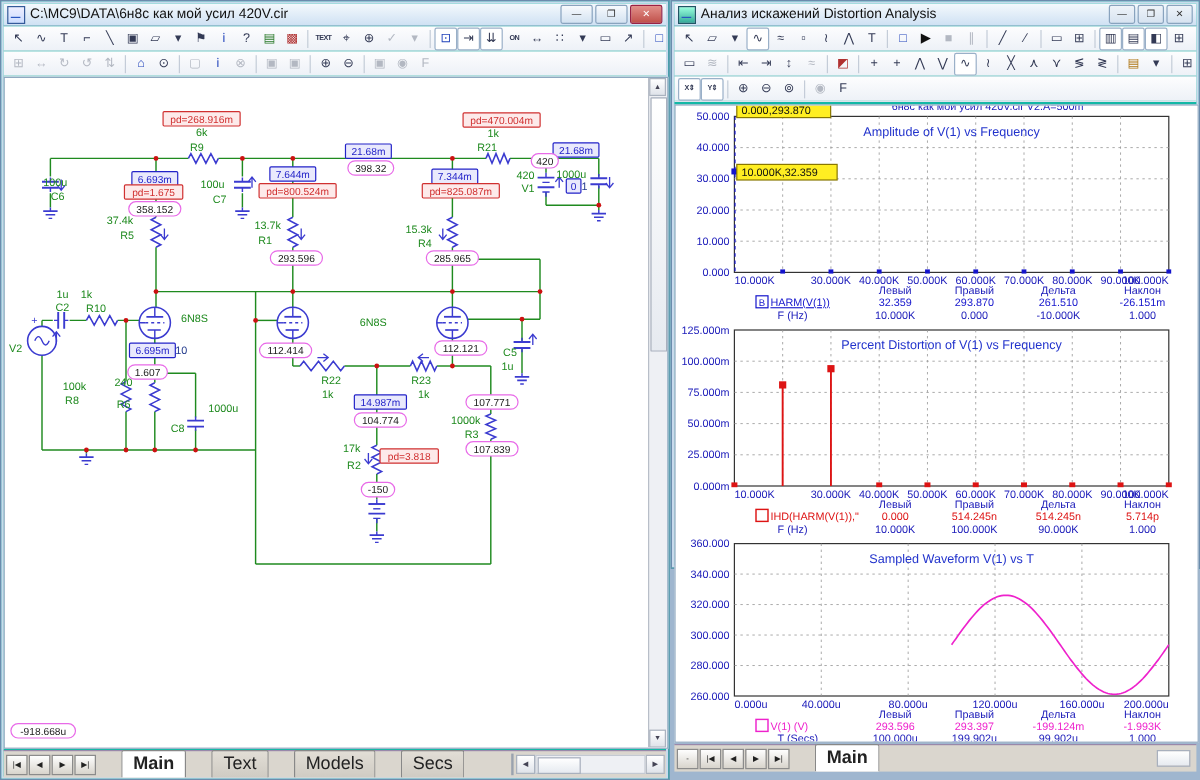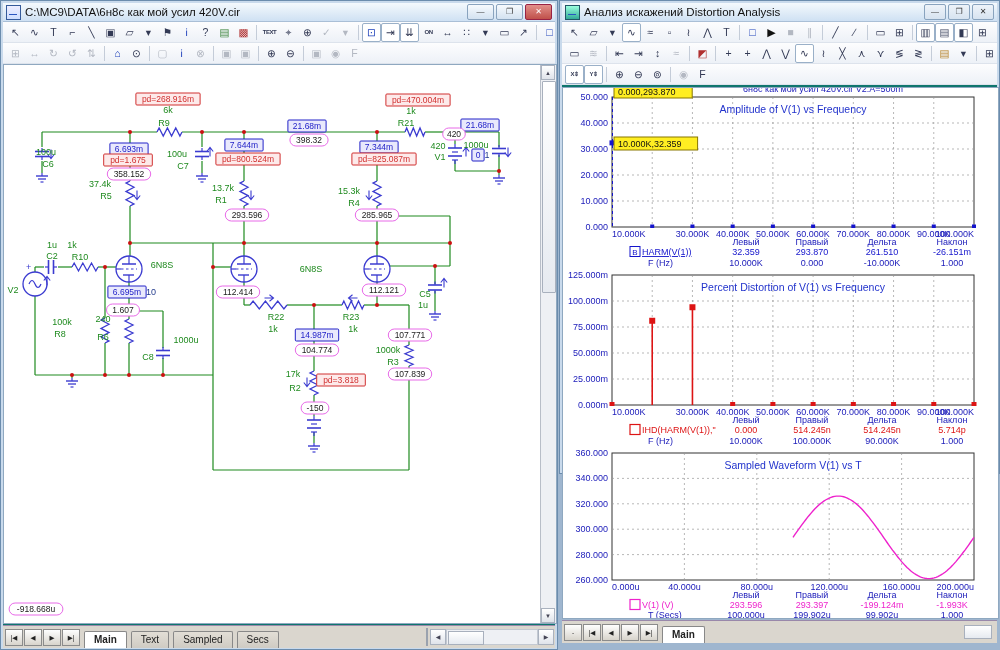--- a/index.html
+++ b/index.html
@@ -1,18 +1,18 @@
 <!DOCTYPE html>
 <html><head>
 <meta charset="utf-8">
 <style>
   html,body{margin:0;padding:0}
   body{width:1000px;height:650px;position:relative;background:#9fb6cf;overflow:hidden;
        font-family:"Liberation Sans",sans-serif;-webkit-font-smoothing:antialiased}
-  .win{position:absolute;background:#0f766e;border:1px solid #6b8cad;box-sizing:border-box;
+  .win{position:absolute;background:#14b8a6;border:1px solid #6b8cad;box-sizing:border-box;
        box-shadow:inset 0 0 0 2px #c9daec}
   #winL{left:0;top:0;width:558px;height:650px}
   #winR{left:559px;top:0;width:441px;height:474px}
   .titlebar{position:absolute;left:2px;right:2px;top:2px;height:19px;display:flex;align-items:center;
        gap:4px;padding:0 3px;background:linear-gradient(#f4f9fd,#cfe1f3);border-bottom:1px solid #aabfd6;
        font-size:11.5px;color:#111;box-sizing:border-box}
   .appicon{width:13px;height:13px;border:1px solid #345a9a;background:linear-gradient(#eef,#cdf);
        position:relative;flex:0 0 auto}
   .appicon::after{content:"";position:absolute;left:2px;top:5px;width:8px;height:3px;
        border-bottom:1.5px solid #2a56c0}
@@ -40,22 +40,22 @@
   .sbtn{position:absolute;left:0;width:14px;height:15px;background:linear-gradient(#fff,#dfe3ea);
        border:1px solid #aab2bf;font-size:6px;text-align:center;line-height:14px;color:#445;box-sizing:border-box}
   .sthumb{position:absolute;left:1px;width:12px;background:linear-gradient(#fff,#e6eaf0);
        border:1px solid #a8b0bd;border-radius:1px}
   .tabbar{position:absolute;left:2px;right:2px;height:23px;background:#dad6ce;border-top:1px solid #98a;
        display:flex;align-items:flex-end;padding:0 1px;box-sizing:border-box}
   #tabbarL{top:624px}
   #tabbarR{top:619px}
   .nbtn{width:18px;height:17px;border:1px solid #8b8b8b;background:linear-gradient(#fefefe,#d8d4cc);
        font-size:6.5px;text-align:center;line-height:16px;color:#222;margin:2px 0 2px 1px;box-sizing:border-box;flex:0 0 auto}
-  .tab{padding:2px 9px 3px;font-size:10px;color:#222;border:1px solid #888;border-bottom:none;
-       background:linear-gradient(#e2ded6,#cfcbc3);margin-left:4px;border-radius:2px 2px 0 0;flex:0 0 auto}
+  .tab{padding:2px 9px 3px;font-size:15px;color:#222;border:1px solid #888;border-bottom:none;
+       background:linear-gradient(#e2ded6,#cfcbc3);margin-left:21px;border-radius:2px 2px 0 0;flex:0 0 auto}
   .tab.active{background:#fff;font-weight:bold}
   .tabfill{flex:1}
   .hscroll{display:flex;align-items:center;height:17px;margin:3px 0;flex:0 0 auto}
   .hbtn{width:16px;height:16px;border:1px solid #aab2bf;background:linear-gradient(#fff,#dfe3ea);
        font-size:6px;line-height:15px;text-align:center;color:#445;box-sizing:border-box}
   .htrack{width:92px;height:16px;background:#eef0f4;border:1px solid #c3c9d2;position:relative;box-sizing:border-box}
   .hthumb{position:absolute;left:1px;top:1px;width:34px;height:12px;background:linear-gradient(#fff,#e6eaf0);
        border:1px solid #a8b0bd}
   .vdiv{width:2px;height:18px;background:#9aa2ae;margin:0 2px 2px 6px;flex:0 0 auto}
   svg text{font-family:"Liberation Sans",sans-serif}
@@ -418,21 +418,21 @@
       <div class="sbtn" style="bottom:0" id="vsd">▼</div>
     </div>
   </div>
   <div class="tabbar" id="tabbarL">
       <span class="nbtn">|◀</span>
       <span class="nbtn">◀</span>
       <span class="nbtn">▶</span>
       <span class="nbtn">▶|</span>
       <span class="tab active">Main</span>
       <span class="tab">Text</span>
-      <span class="tab">Sampled</span>
+      <span class="tab">Models</span>
       <span class="tab">Secs</span>
       <span class="tabfill"></span>
       <span class="vdiv"></span>
       <span class="hscroll">
         <span class="hbtn">◀</span>
         <span class="htrack">
           <span class="hthumb"></span>
         </span>
         <span class="hbtn">▶</span>
       </span>

